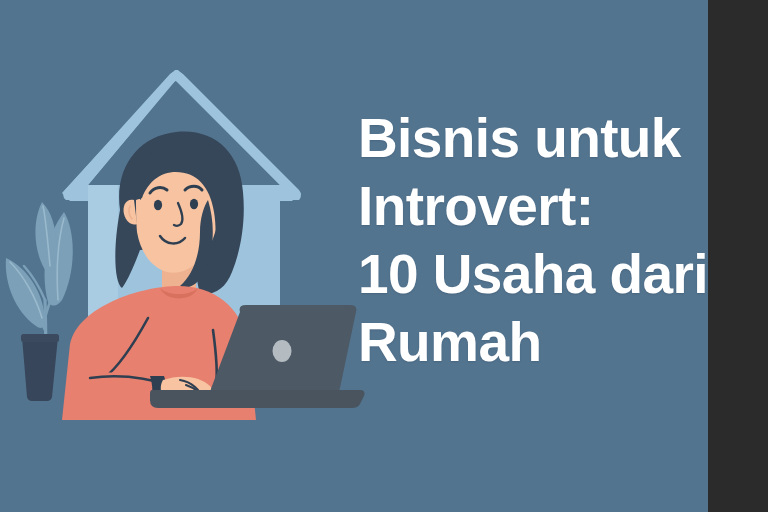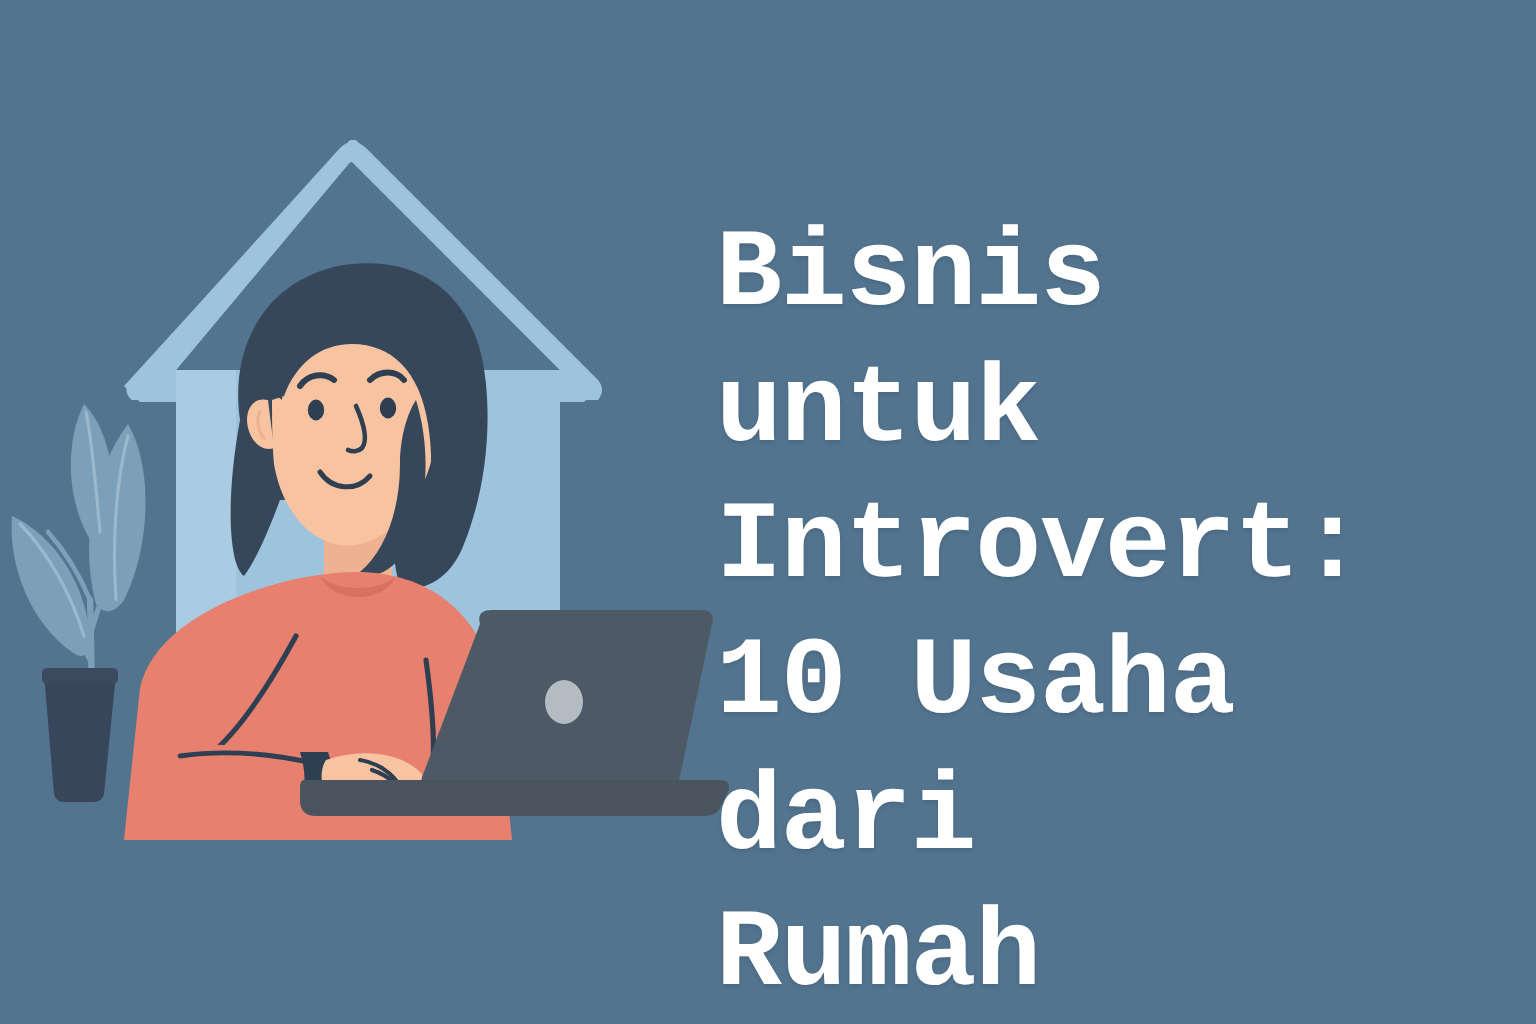--- a/index.html
+++ b/index.html
@@ -1,20 +1,20 @@
 <!DOCTYPE html>
 <html><head>
 <meta charset="utf-8">
 <style>
   html,body{margin:0;padding:0;background:#2b2b2b;}
   #stage{
     position:relative;
-    width:768px;height:512px;
+    width:708px;height:512px;
     overflow:hidden;
-    font-family:Liberation Mono, monospace;
+    font-family:Liberation Sans, sans-serif;
   }
   #bg{position:absolute;inset:0;}
   #illustration{position:absolute;left:0;top:0;width:400px;height:512px;}
   #headline{
     position:absolute;
     left:358px;
     top:104px;
     width:372px;
     color:#ffffff;
     font-size:55px;

